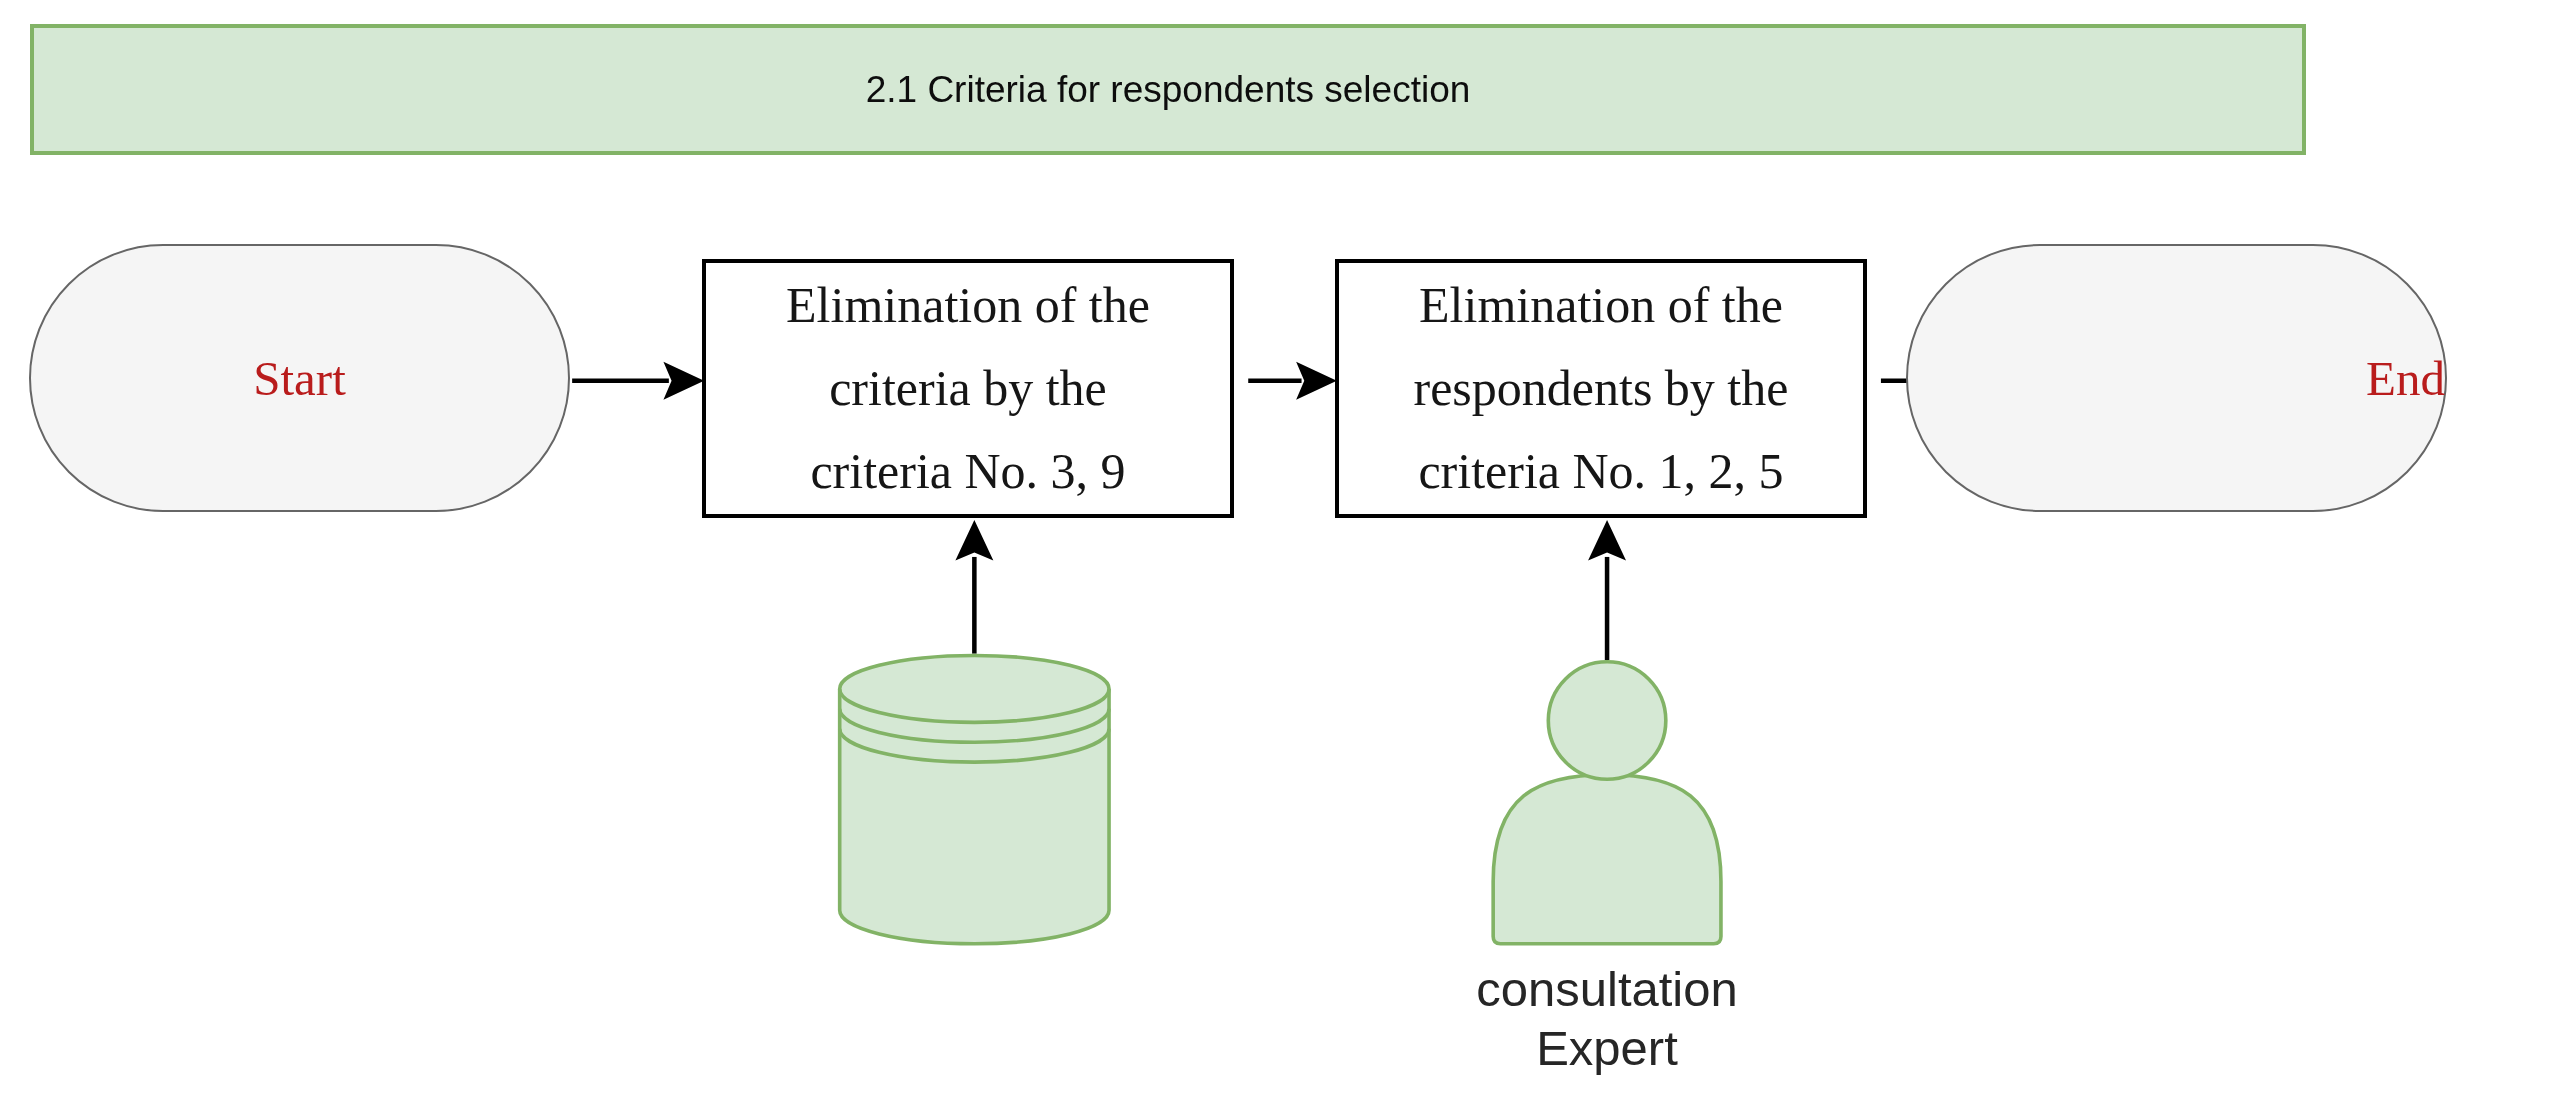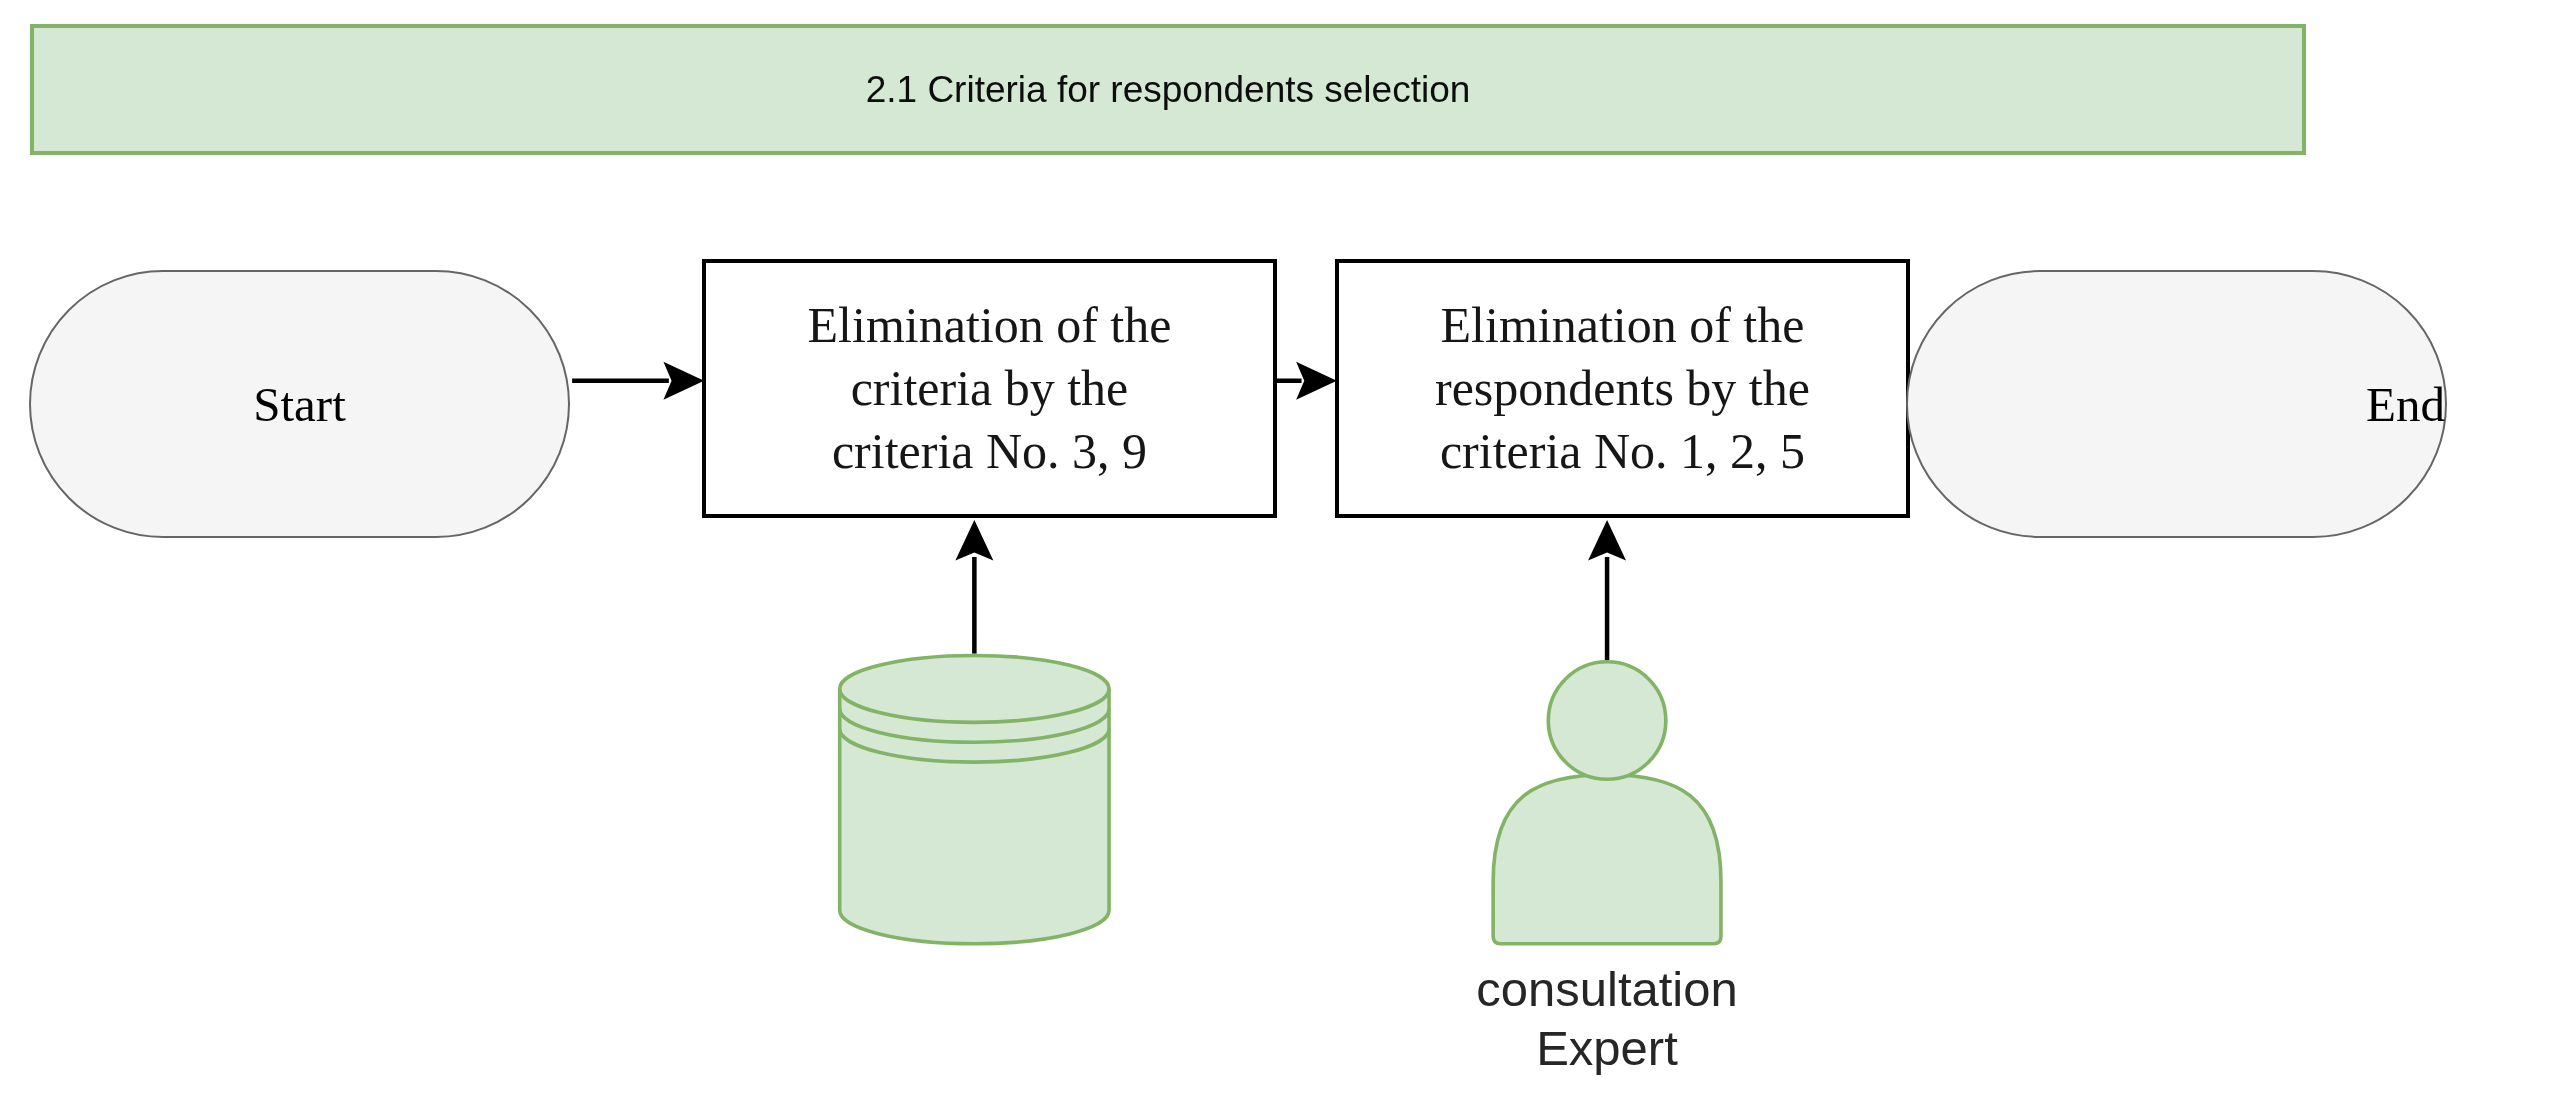--- a/index.html
+++ b/index.html
@@ -23,34 +23,35 @@
   }
 
   
   .stadium {
     width: 541px; height: 268px; top: 244px;
     background: var(--terminal-fill, #F5F5F5);
     border: 2.7px solid var(--terminal-border, #666666);
     border-radius: 134px;
     display: flex; align-items: center; justify-content: center;
     font-family: "Liberation Serif", serif;
-    font-size: 49px; color: #000000; margin-top: 26px;
+    font-size: 49px; color: #b91c1c;
   }
   .stadium.start { left: 29px; }
   .stadium.end   { left: 1906px; justify-content: flex-end; }
 
   
   .process {
-    width: 575px; height: 259px; top: 259px;
+    width: 532px; height: 259px; top: 259px;
     background: #ffffff;
     border: 4.5px solid var(--process-border, #000000);
     display: flex; flex-direction: column; align-items: center; justify-content: center;
     font-family: "Liberation Serif", serif;
     font-size: 50px; line-height: 63px; color: #161616;
     text-align: center;
+    gap: 20px;
   }
   .process.p1 { left: 702px; }
   .process.p2 { left: 1335px; }
   .process .ln { display: block; white-space: nowrap; }
 
   
   .icon-label {
     width: 452px; top: 960px;
     text-align: center;
     font-size: 49px; line-height: 59px; color: #262626;

